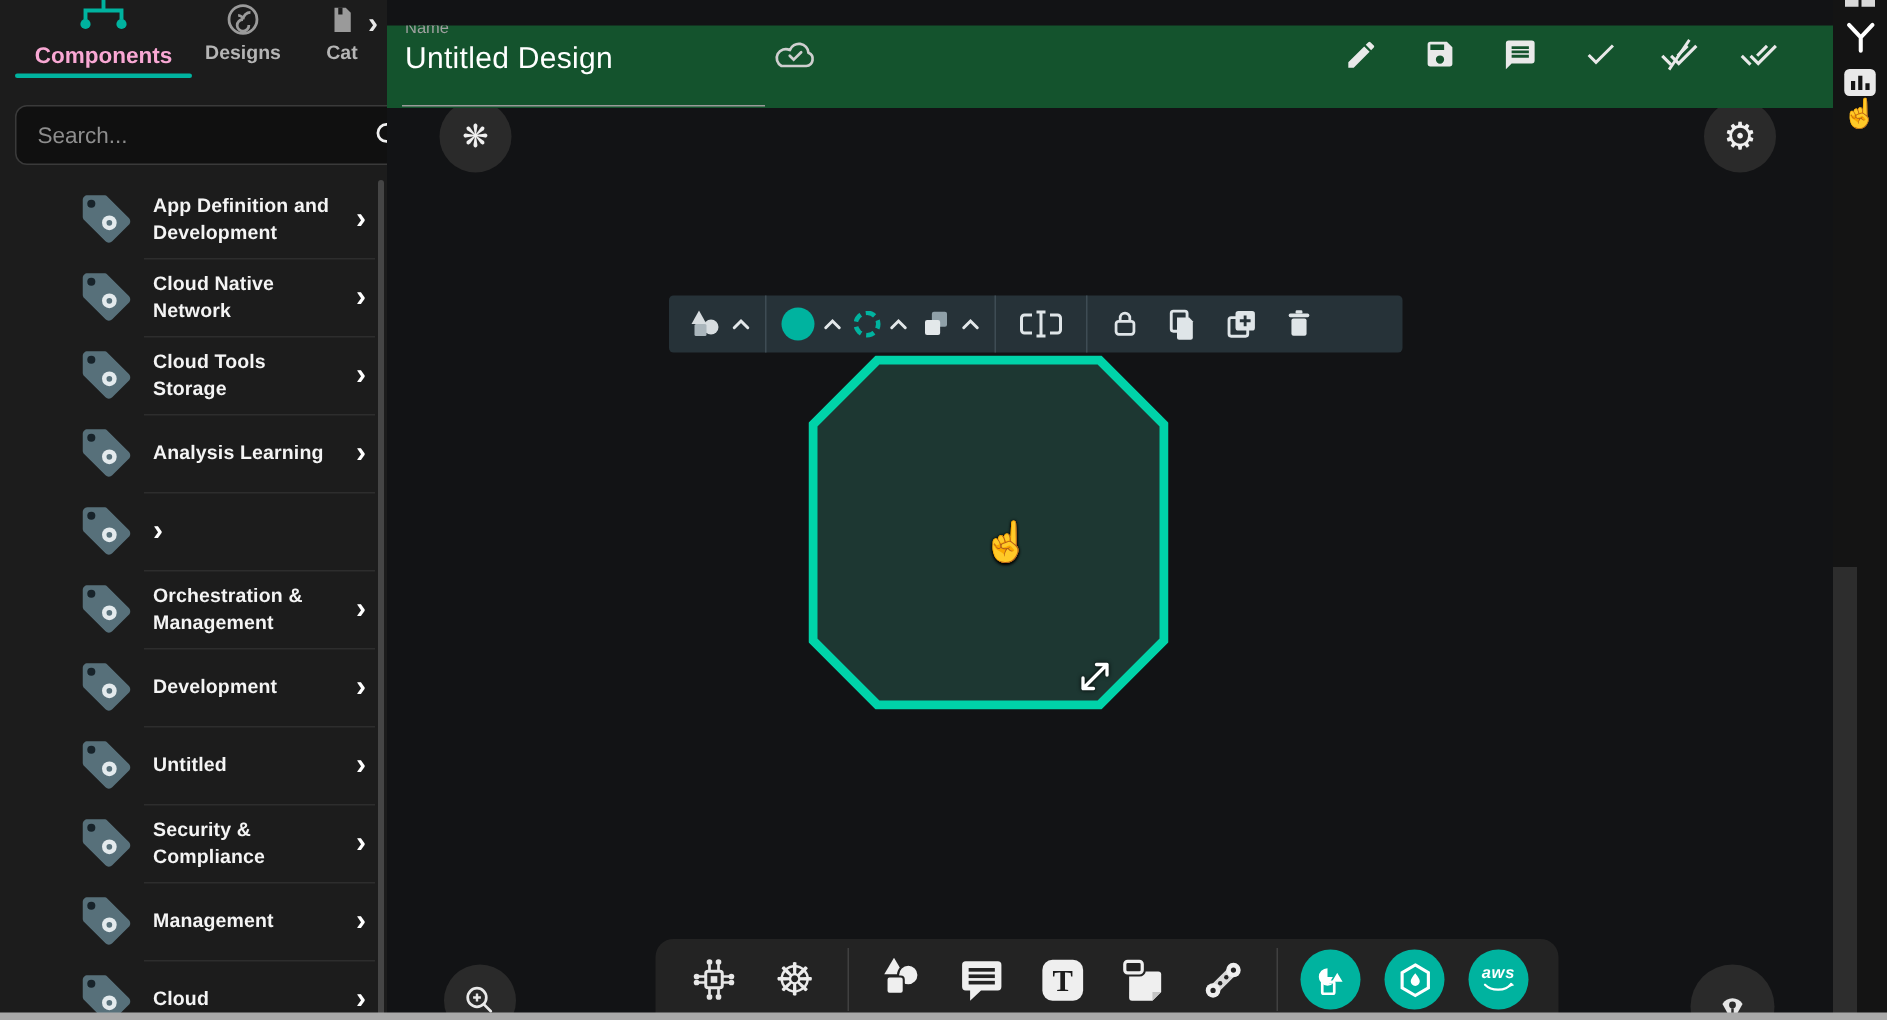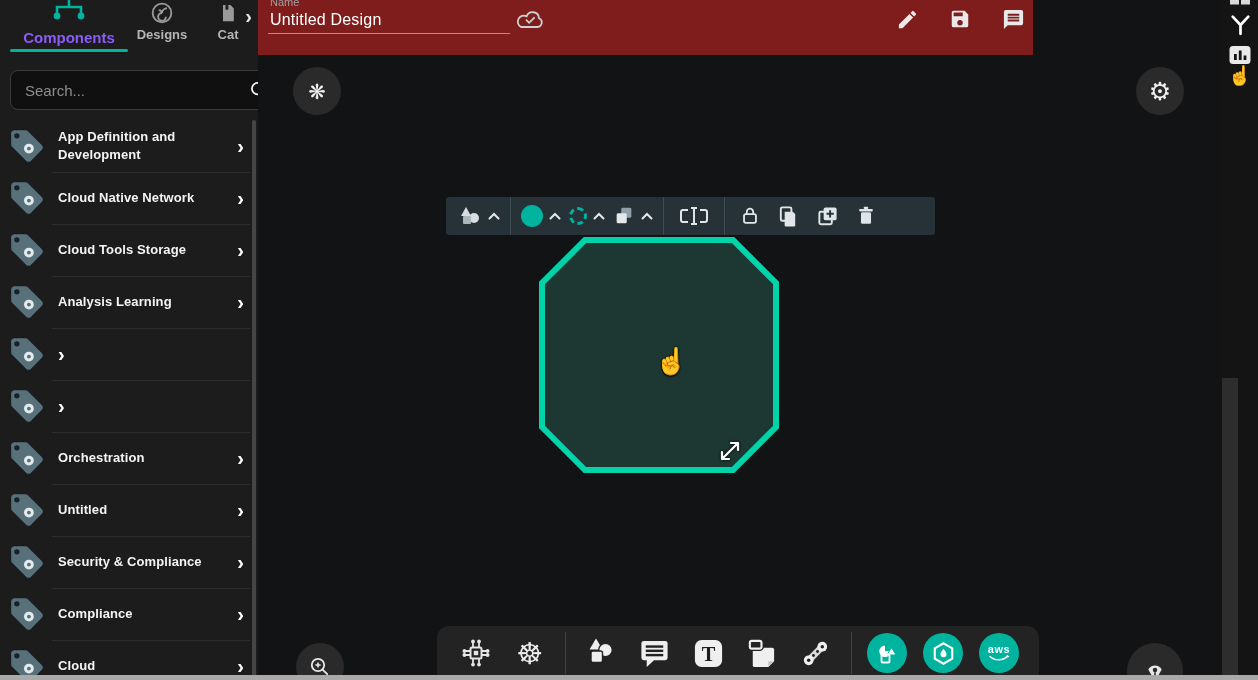--- a/index.html
+++ b/index.html
@@ -8,53 +8,53 @@
   .screen { position:relative; width:1258px; height:680px; }
 
   
   .sidebar { position:absolute; left:0; top:0; width:258px; height:680px;
     background:#1c1c1c; overflow:hidden; z-index:4; }
   .tabs { position:relative; height:58px; }
   .tab { position:absolute; top:0; text-align:center; }
   .tab-icon { position:absolute; left:50%; transform:translateX(-50%); }
   .tab-label { position:absolute; left:0; right:0; }
   .tab-components { left:8px; width:122px; height:55px; }
-  .tab-components .tab-label { top:29px; color:#8b5cf6; font-size:15px; font-weight:bold; }
+  .tab-components .tab-label { top:29px; color:#f9a8d4; font-size:15px; font-weight:bold; }
   .tab-components .underline { position:absolute; left:2px; right:2px; bottom:3px; height:3px;
     background:#00B39F; border-radius:2px; }
   .tab-designs { left:132px; width:60px; height:50px; }
   .tab-cat { left:206px; width:44px; height:50px;text-decoration:underline; }
   .tab-dim .tab-label { top:27px; color:#b5b5b5; font-size:13px; font-weight:bold; }
   .tabs-chevron { position:absolute; right:6px; top:6px; color:#e8e8e8; font-size:20px;
     font-weight:bold; line-height:1; }
   .search { position:absolute; left:10px; top:70px; width:271px; height:40px;
     background:#101010; border:1px solid #3a3a3a; border-radius:8px;
     display:flex; align-items:center; padding:0 10px 0 14px; }
   .search input { flex:1; background:transparent; border:none; outline:none;
     color:#e5e5e5; font-size:15px; font-family:"Liberation Sans", sans-serif; }
   .search input::placeholder { color:#8e8e8e; }
-  .cat-list { position:absolute; left:0; right:0; top:120px; bottom:0; overflow:hidden; }
+  .cat-list { position:absolute; left:0; right:0; top:120px; bottom:0; overflow:hidden;padding-left:44px; }
   .cat-row { position:relative; display:flex; align-items:center; gap:12px;
     padding:7px 12px 7px 8px; min-height:51px; }
   .cat-row:not(:first-child)::before { content:""; position:absolute; top:0; left:52px; right:8px;
     height:1px; background:#2d2d2d; }
   .tag { flex:0 0 38px; }
   .cat-label { flex:1; min-width:0; color:#f4f4f4; font-size:13px; font-weight:bold;
     line-height:1.4; letter-spacing:.1px; }
   .row-chevron { color:#fff; font-size:20px; font-weight:bold; line-height:1; padding-right:2px; }
   .side-scroll { position:absolute; left:252px; top:120px; width:4px; height:560px;
     background:#454545; border-radius:2px; z-index:5; }
 
   
-  .topbar { position:absolute; left:258px; top:0; width:775px; height:55px;
-    background:#7f1d1d; overflow:hidden; z-index:2; }
+  .topbar { position:absolute; left:258px; top:17px; width:964px; height:55px;
+    background:#14532d; overflow:hidden; z-index:2; }
   .name-label { position:absolute; left:12px; top:-4px; font-size:11px; color:#9f9f9f; }
   .design-name { position:absolute; left:10px; top:8px; width:242px; background:transparent;
-    border:none; outline:none; border-bottom:1px solid #9a9a9a; color:#fff; font-size:16px;
-    padding:3px 2px 4px; font-family:"Liberation Sans", sans-serif; letter-spacing:.2px; }
+    border:none; outline:none; border-bottom:1px solid #9a9a9a; color:#fff; font-size:20px;
+    padding:3px 2px 19px; font-family:"Liberation Sans", sans-serif; letter-spacing:.2px; }
   .cloud-ic { position:absolute; left:256px; top:8px; }
   .actions { position:absolute; left:636px; top:4px; width:292px; height:30px;
     display:flex; justify-content:space-between; align-items:center; }
   .act { width:26px; height:26px; display:flex; align-items:center; justify-content:center; }
 
   
   .rail { position:absolute; right:0; top:0; width:36px; height:680px; background:#141414; z-index:3; }
   .rail-item { position:absolute; left:0; width:36px; display:flex; justify-content:center; }
   .rail-thumb { position:absolute; left:0; top:378px; width:16px; height:302px;
     background:#2d2d2d; }
@@ -82,21 +82,21 @@
     text-shadow:0 0 2px #000, 0 1px 2px #000; }
 
   
   .dock { position:absolute; left:179px; top:571px; width:602px; height:54px;
     background:#232323; border-radius:12px 12px 0 0; display:flex; align-items:center;
     justify-content:space-between; padding:0 20px; }
   .dock-btn { display:flex; align-items:center; justify-content:center; width:38px; height:40px; }
   .dock-sep { width:1px; height:42px; background:#404040; flex:0 0 1px; }
   .teal-circle { width:40px; height:40px; border-radius:50%; background:#00B39F;
     display:flex; flex-direction:column; align-items:center; justify-content:center; }
-  .aws-label { color:#fff; font-size:11px; font-weight:bold; line-height:1; letter-spacing:.5px; }
+  .aws-label { color:#fff; font-size:11px; font-weight:bold; line-height:1; letter-spacing:.5px;font-style:italic; }
   .k8s-glyph { font-size:30px; color:#ececec; }
 
   .hscroll { position:absolute; left:0; top:675px; width:1258px; height:5px;
     background:#a9a9a9; z-index:9; }
 </style>
 </head>
 <body>
 
 <div class="screen">
 
@@ -192,31 +192,32 @@
       <span class="row-chevron">›</span>
     </div>
 
     <div class="cat-row">
       <svg class="tag" width="38" height="38" viewBox="0 0 24 24">
         <path d="M21.41 11.58l-9-9C12.05 2.22 11.55 2 11 2H4c-1.1 0-2 .9-2 2v7c0 .55.22 1.05.59 1.42l9 9c.36.36.86.58 1.41.58.55 0 1.05-.22 1.41-.59l7-7c.37-.36.59-.86.59-1.41 0-.55-.23-1.06-.59-1.42z" fill="#57707a"></path>
         <circle cx="5.6" cy="5.6" r="1.7" fill="#17232a"></circle>
         <circle cx="13.2" cy="13.6" r="3.1" fill="#e3eaed"></circle>
         <circle cx="13.2" cy="13.6" r="1.2" fill="#57707a"></circle>
       </svg>
-      <span class="row-chevron">›</span>
-    </div>
-
-    <div class="cat-row">
-      <svg class="tag" width="38" height="38" viewBox="0 0 24 24">
-        <path d="M21.41 11.58l-9-9C12.05 2.22 11.55 2 11 2H4c-1.1 0-2 .9-2 2v7c0 .55.22 1.05.59 1.42l9 9c.36.36.86.58 1.41.58.55 0 1.05-.22 1.41-.59l7-7c.37-.36.59-.86.59-1.41 0-.55-.23-1.06-.59-1.42z" fill="#57707a"></path>
-        <circle cx="5.6" cy="5.6" r="1.7" fill="#17232a"></circle>
-        <circle cx="13.2" cy="13.6" r="3.1" fill="#e3eaed"></circle>
-        <circle cx="13.2" cy="13.6" r="1.2" fill="#57707a"></circle>
-      </svg>
-      <div class="cat-label">Orchestration</div>
+      <div class="cat-label">Orchestration &amp; Management</div>
+      <span class="row-chevron">›</span>
+    </div>
+
+    <div class="cat-row">
+      <svg class="tag" width="38" height="38" viewBox="0 0 24 24">
+        <path d="M21.41 11.58l-9-9C12.05 2.22 11.55 2 11 2H4c-1.1 0-2 .9-2 2v7c0 .55.22 1.05.59 1.42l9 9c.36.36.86.58 1.41.58.55 0 1.05-.22 1.41-.59l7-7c.37-.36.59-.86.59-1.41 0-.55-.23-1.06-.59-1.42z" fill="#57707a"></path>
+        <circle cx="5.6" cy="5.6" r="1.7" fill="#17232a"></circle>
+        <circle cx="13.2" cy="13.6" r="3.1" fill="#e3eaed"></circle>
+        <circle cx="13.2" cy="13.6" r="1.2" fill="#57707a"></circle>
+      </svg>
+      <div class="cat-label">Development</div>
       <span class="row-chevron">›</span>
     </div>
 
     <div class="cat-row">
       <svg class="tag" width="38" height="38" viewBox="0 0 24 24">
         <path d="M21.41 11.58l-9-9C12.05 2.22 11.55 2 11 2H4c-1.1 0-2 .9-2 2v7c0 .55.22 1.05.59 1.42l9 9c.36.36.86.58 1.41.58.55 0 1.05-.22 1.41-.59l7-7c.37-.36.59-.86.59-1.41 0-.55-.23-1.06-.59-1.42z" fill="#57707a"></path>
         <circle cx="5.6" cy="5.6" r="1.7" fill="#17232a"></circle>
         <circle cx="13.2" cy="13.6" r="3.1" fill="#e3eaed"></circle>
         <circle cx="13.2" cy="13.6" r="1.2" fill="#57707a"></circle>
       </svg>
@@ -235,21 +236,21 @@
       <span class="row-chevron">›</span>
     </div>
 
     <div class="cat-row">
       <svg class="tag" width="38" height="38" viewBox="0 0 24 24">
         <path d="M21.41 11.58l-9-9C12.05 2.22 11.55 2 11 2H4c-1.1 0-2 .9-2 2v7c0 .55.22 1.05.59 1.42l9 9c.36.36.86.58 1.41.58.55 0 1.05-.22 1.41-.59l7-7c.37-.36.59-.86.59-1.41 0-.55-.23-1.06-.59-1.42z" fill="#57707a"></path>
         <circle cx="5.6" cy="5.6" r="1.7" fill="#17232a"></circle>
         <circle cx="13.2" cy="13.6" r="3.1" fill="#e3eaed"></circle>
         <circle cx="13.2" cy="13.6" r="1.2" fill="#57707a"></circle>
       </svg>
-      <div class="cat-label">Compliance</div>
+      <div class="cat-label">Management</div>
       <span class="row-chevron">›</span>
     </div>
 
     <div class="cat-row">
       <svg class="tag" width="38" height="38" viewBox="0 0 24 24">
         <path d="M21.41 11.58l-9-9C12.05 2.22 11.55 2 11 2H4c-1.1 0-2 .9-2 2v7c0 .55.22 1.05.59 1.42l9 9c.36.36.86.58 1.41.58.55 0 1.05-.22 1.41-.59l7-7c.37-.36.59-.86.59-1.41 0-.55-.23-1.06-.59-1.42z" fill="#57707a"></path>
         <circle cx="5.6" cy="5.6" r="1.7" fill="#17232a"></circle>
         <circle cx="13.2" cy="13.6" r="3.1" fill="#e3eaed"></circle>
         <circle cx="13.2" cy="13.6" r="1.2" fill="#57707a"></circle>
       </svg>

